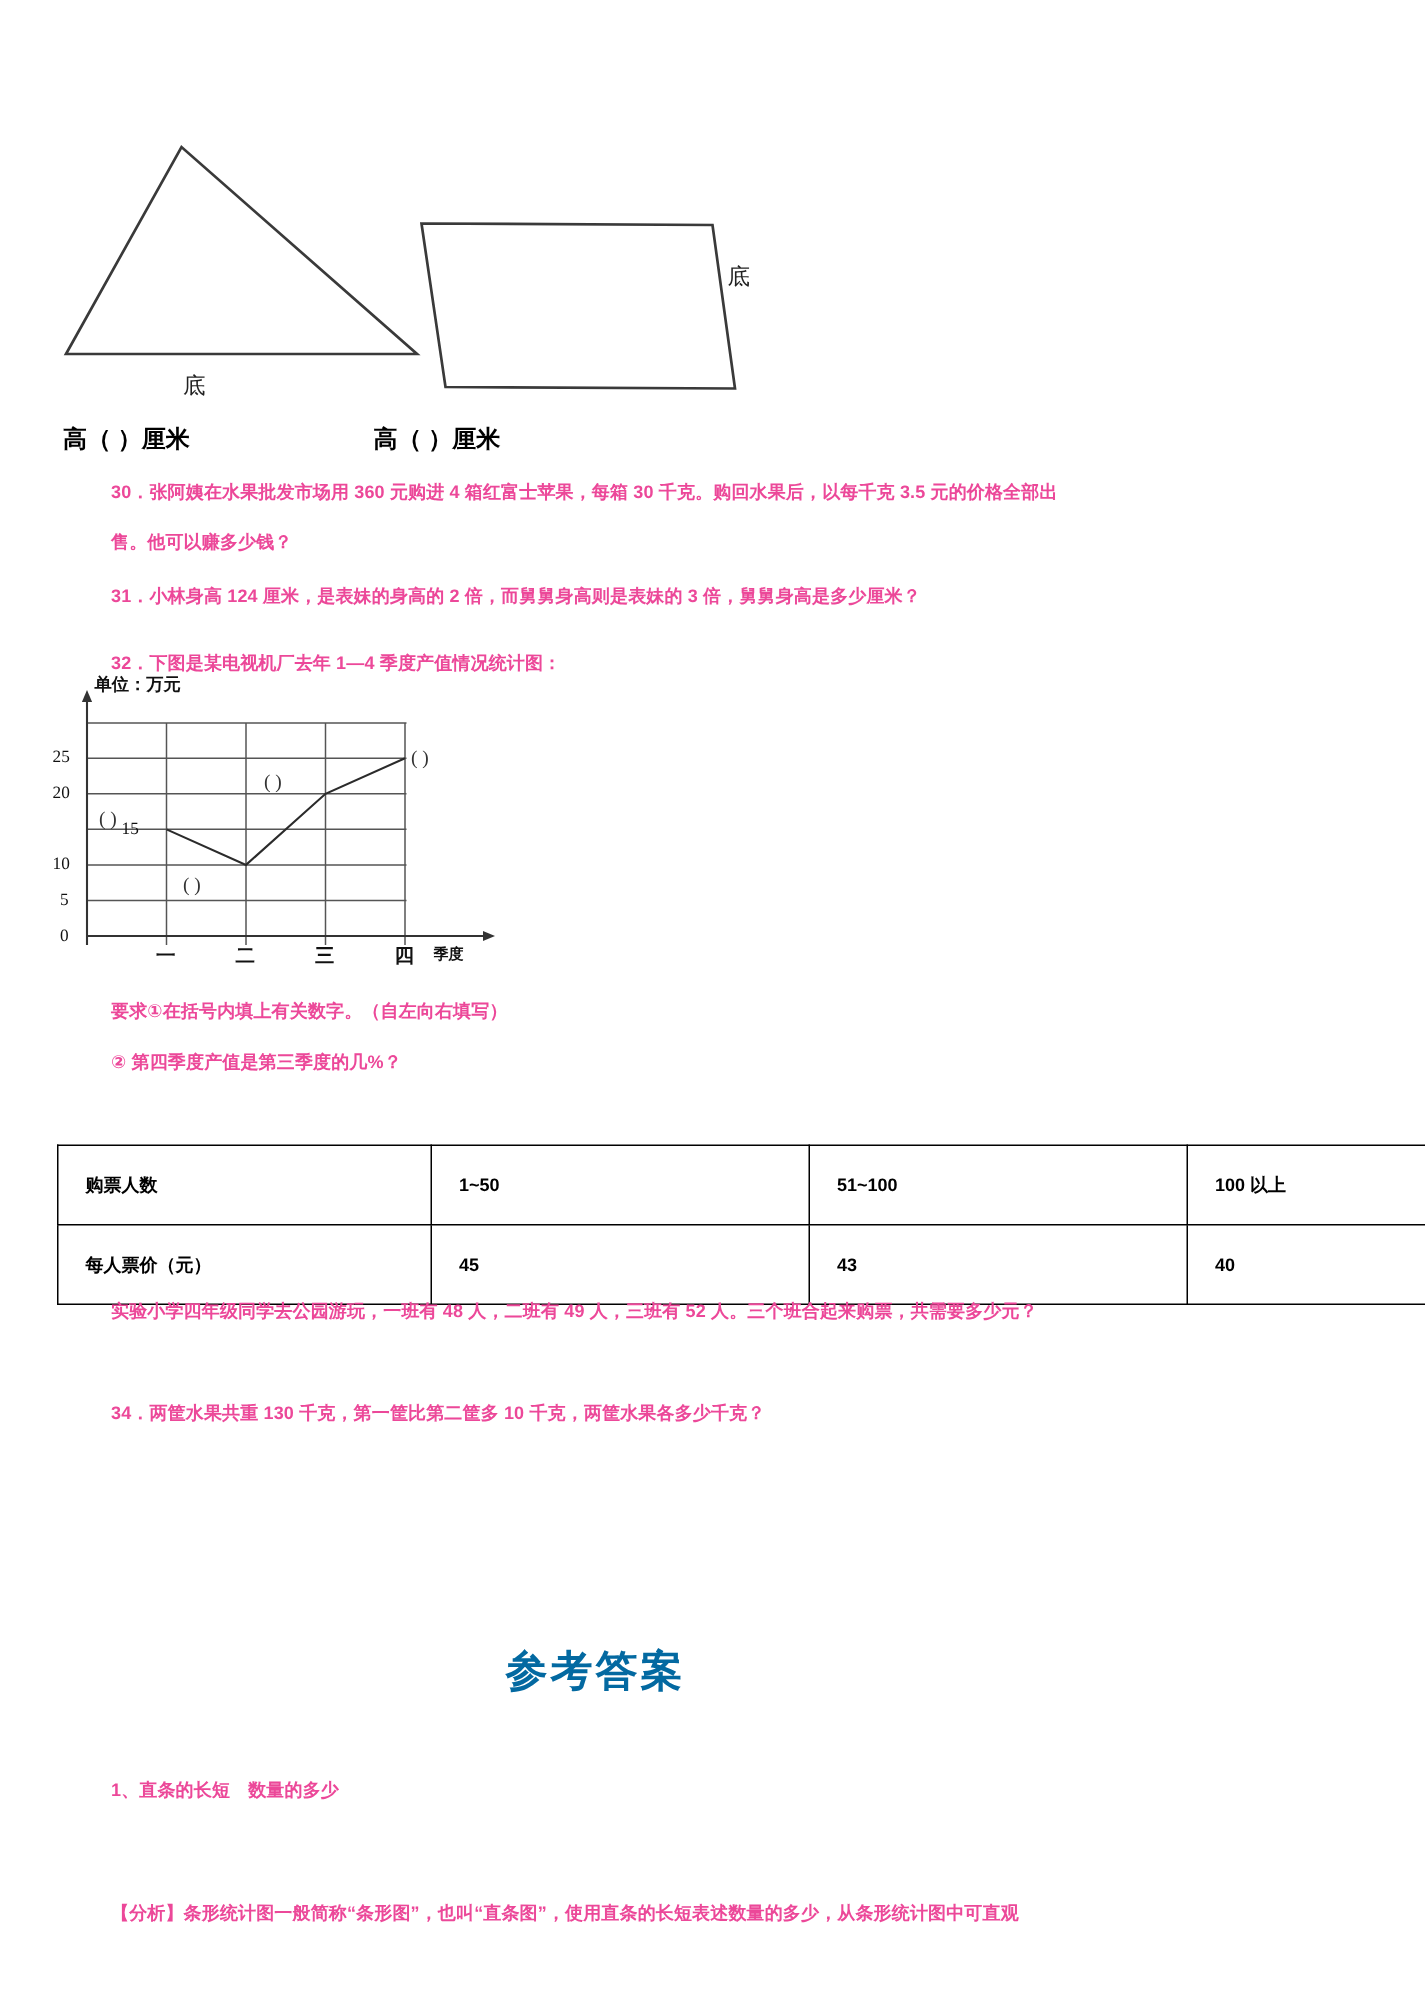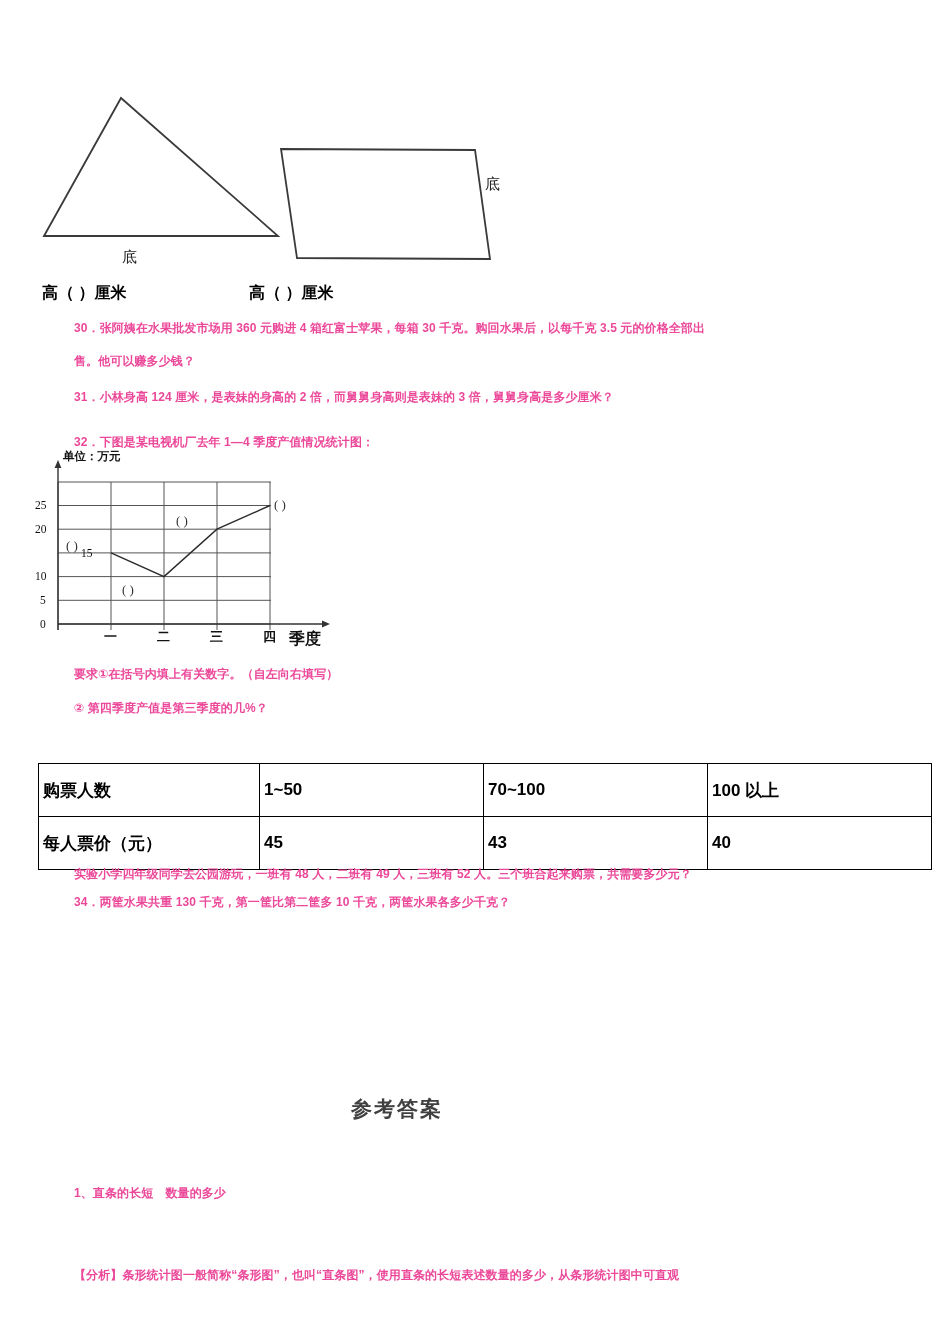--- a/index.html
+++ b/index.html
@@ -57,51 +57,51 @@
   }
   .ytick,.xtick{
     position:absolute;
     font-family:"Liberation Serif","DejaVu Serif",serif;
     font-size:11.5px;color:#111;
   }
   .xtick{font-family:"Liberation Sans","DejaVu Sans",sans-serif;font-weight:bold;font-size:13px;}
   .xaxis-name{
     position:absolute;
     font-family:"Liberation Sans","DejaVu Sans",sans-serif;
-    font-size:16px;font-weight:bold;color:#111;
+    font-size:10px;font-weight:bold;color:#111;
   }
 
   
   table.price{
     position:absolute;left:38px;top:763px;
     width:857px;
     border-collapse:collapse;
     table-layout:fixed;
   }
   table.price td{
     border:1.3px solid #000;
     height:44px;
-    padding:4px 4px;
+    padding:4px 18px;
     vertical-align:middle;
     font-family:"Liberation Sans","DejaVu Sans",sans-serif;
-    font-size:17px;
+    font-size:12px;
     font-weight:bold;
     color:#000;
   }
   td.c0{width:212px;}
   td.c1{width:215px;}
   td.c2{width:215px;}
   td.c3{width:215px;}
 
   
   .ans-title{
     position:absolute;left:0;top:1095px;width:794px;
     text-align:center;
     font-family:"Liberation Sans","DejaVu Sans",sans-serif;
-    font-size:21px;font-weight:bold;color:#404040;
+    font-size:28px;font-weight:bold;color:#0369a1;
     letter-spacing:2px;
   }
 </style>
 </head>
 <body>
 
 <div class="page">
 
   <div class="figures">
     <svg class="fig-svg" width="950" height="275" viewBox="0 0 950 275">
@@ -186,34 +186,34 @@
 
   <div class="body-line" style="top:666px;">要求①在括号内填上有关数字。（自左向右填写）</div>
   <div class="body-line" style="top:700px;">② 第四季度产值是第三季度的几%？</div>
 
 
   <table class="price">
     <tbody>
         <tr>
       <td class="c0">购票人数</td>
       <td class="c1">1~50</td>
-      <td class="c2">70~100</td>
+      <td class="c2">51~100</td>
       <td class="c3">100 以上</td>
     </tr>
     <tr>
       <td class="c0">每人票价（元）</td>
       <td class="c1">45</td>
       <td class="c2">43</td>
       <td class="c3">40</td>
     </tr>
   </tbody>
     </table>
 
   <div class="body-line" style="top:866px;">实验小学四年级同学去公园游玩，一班有 48 人，二班有 49 人，三班有 52 人。三个班合起来购票，共需要多少元？</div>
 
-  <div class="body-line" style="top:894px;">34．两筐水果共重 130 千克，第一筐比第二筐多 10 千克，两筐水果各多少千克？</div>
+  <div class="body-line" style="top:934px;">34．两筐水果共重 130 千克，第一筐比第二筐多 10 千克，两筐水果各多少千克？</div>
 
   <div class="ans-title">参考答案</div>
 
   <div class="body-line" style="top:1185px;">1、直条的长短　数量的多少</div>
   <div class="body-line" style="top:1267px;">【分析】条形统计图一般简称“条形图”，也叫“直条图”，使用直条的长短表述数量的多少，从条形统计图中可直观</div>
 
 </div>
 
 </body></html>

